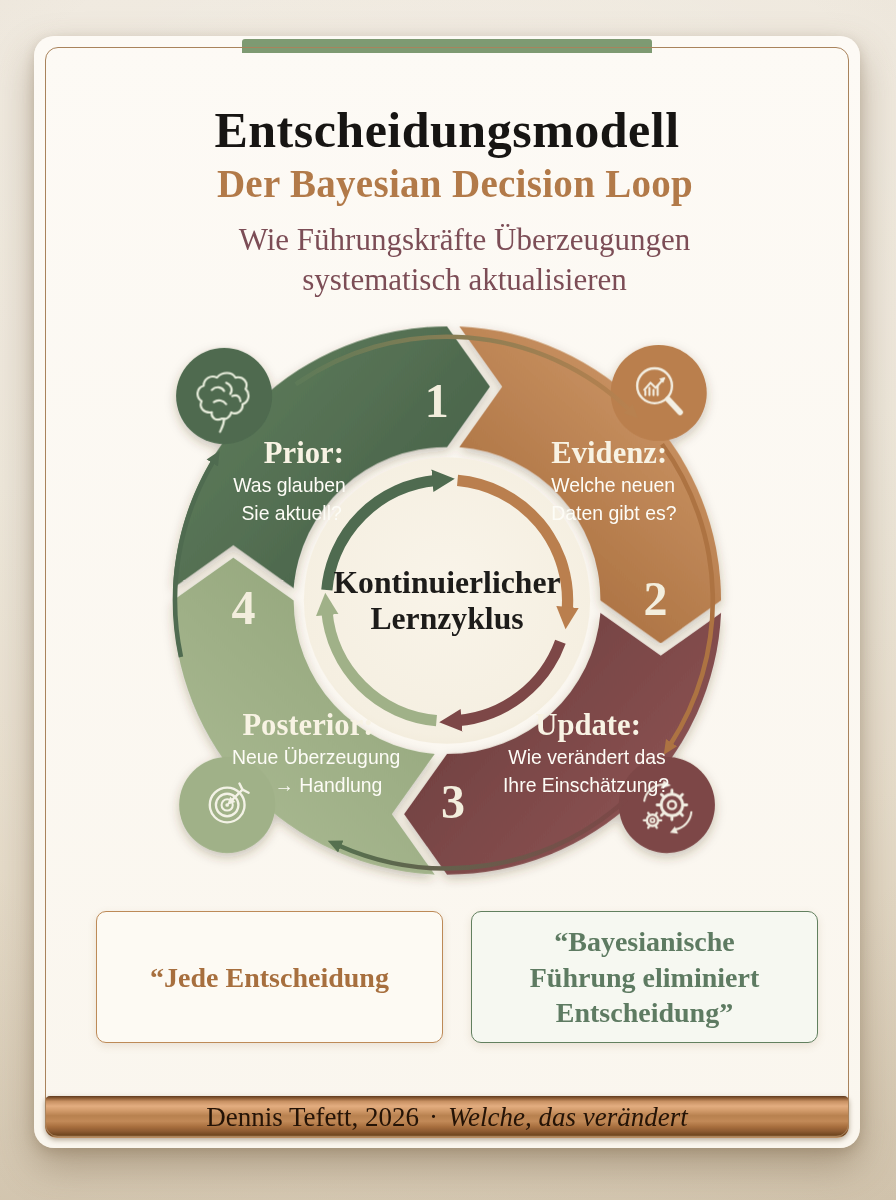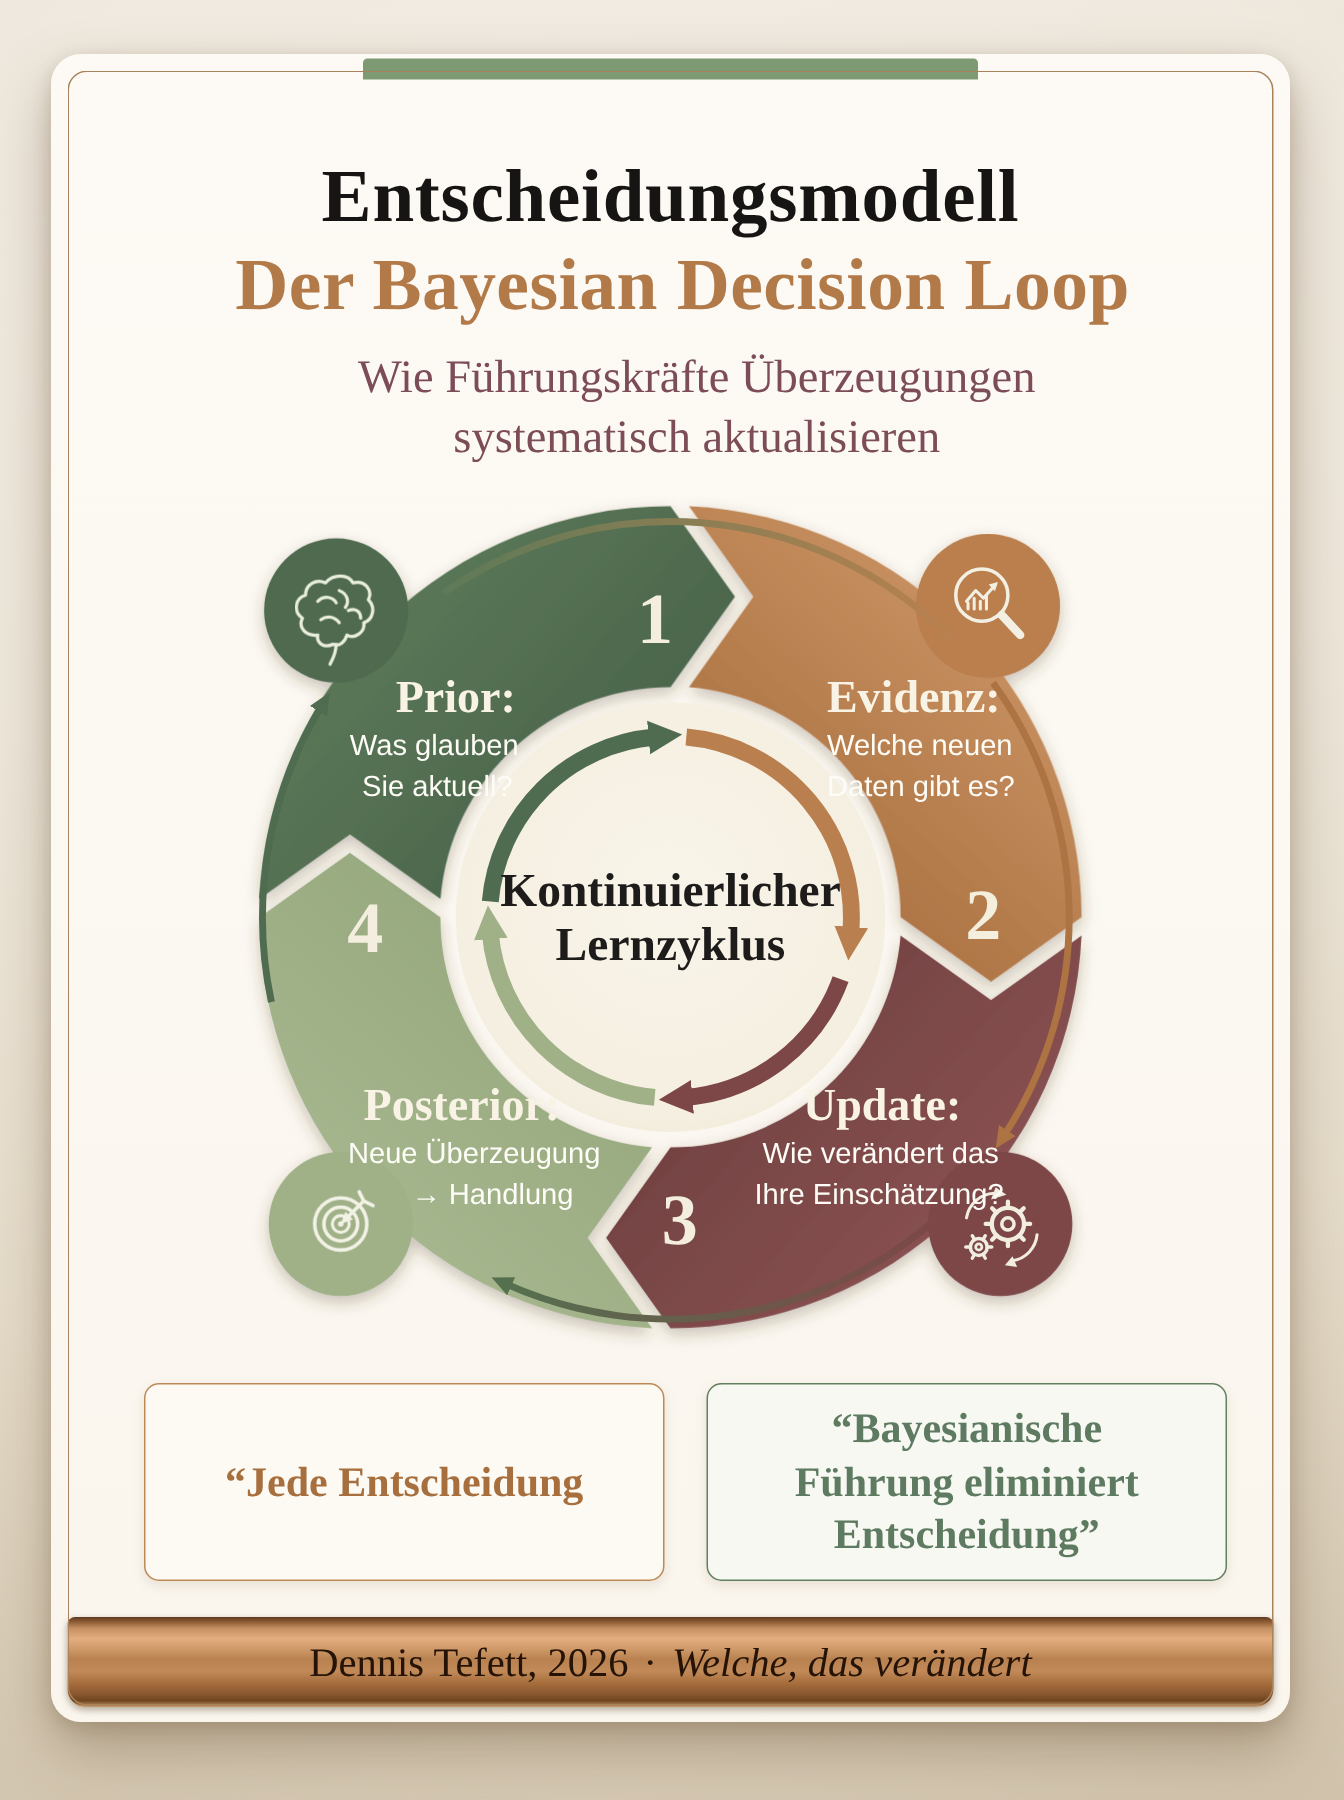--- a/index.html
+++ b/index.html
@@ -13,32 +13,32 @@
   .card{
     position:absolute;left:34px;top:36px;width:826px;height:1112px;
     background:linear-gradient(180deg,#fdfaf5 0%,#faf6ee 100%);
     border-radius:20px;
     box-shadow:0 18px 38px rgba(105,82,52,.38),0 4px 12px rgba(105,82,52,.22);
   }
   .frame{position:absolute;inset:11px;border:1.6px solid #a9835c;border-radius:13px;pointer-events:none;z-index:4;}
   .tab{position:absolute;left:208px;top:3px;width:410px;height:14px;background:#7e9a72;border-radius:3px 3px 0 0;z-index:3;}
   .content{position:relative;z-index:2;padding-top:54px;text-align:center;margin-top:13px;}
   h1.title{margin:0;font-size:50px;line-height:1.08;font-weight:bold;color:#171513;letter-spacing:.5px;}
-  h2.subtitle{margin:6px 0 0;font-size:49px;line-height:1.1;font-weight:bold;color:#b27a49;letter-spacing:.3px;padding-left:16px;}
+  h2.subtitle{margin:6px 0 0;font-size:39px;line-height:1.1;font-weight:bold;color:#b27a49;letter-spacing:.3px;padding-left:16px;}
   .tagline{margin-top:14px;font-size:31px;line-height:1.3;color:#7c4d56;padding-left:35px;}
   .tagline span{display:block;}
   svg.diagram{display:block;margin:6px auto 0;}
   .quotes{display:flex;gap:28px;margin:14px 42px 0;padding-left:20px;}
   .quote{flex:1;min-height:130px;border-radius:10px;display:flex;flex-direction:column;justify-content:center;
     font-weight:bold;font-size:28px;line-height:1.28;box-shadow:0 3px 8px rgba(140,110,70,.15);}
   .quote div{display:block;}
   .quote-copper{background:#fdfaf3;border:1.5px solid #bd8a57;color:#a76f3e;}
   .quote-green{background:#f6f8f1;border:1.5px solid #62805f;color:#5e7b62;}
   .footer-bar{
-    position:absolute;left:11px;right:11px;bottom:10px;height:60px;z-index:3;
+    position:absolute;left:11px;right:11px;bottom:10px;height:42px;z-index:3;
     border-radius:5px 5px 12px 12px;
     background:linear-gradient(180deg,#5e3a1e 0%,#8a5a33 5%,#c89163 13%,#e3ad80 24%,#d39c6c 34%,#b8814f 47%,#c28a58 60%,#a86f3e 73%,#8a5830 85%,#6f451f 93%,#c99a6c 100%);
     box-shadow:0 2px 5px rgba(80,55,25,.4);
     display:flex;align-items:center;justify-content:center;
     font-size:27px;color:#241306;
   }
   .footer-bar .sep{margin:0 10px;}
   .footer-bar .slogan{font-style:italic;}
 </style>
 </head>

